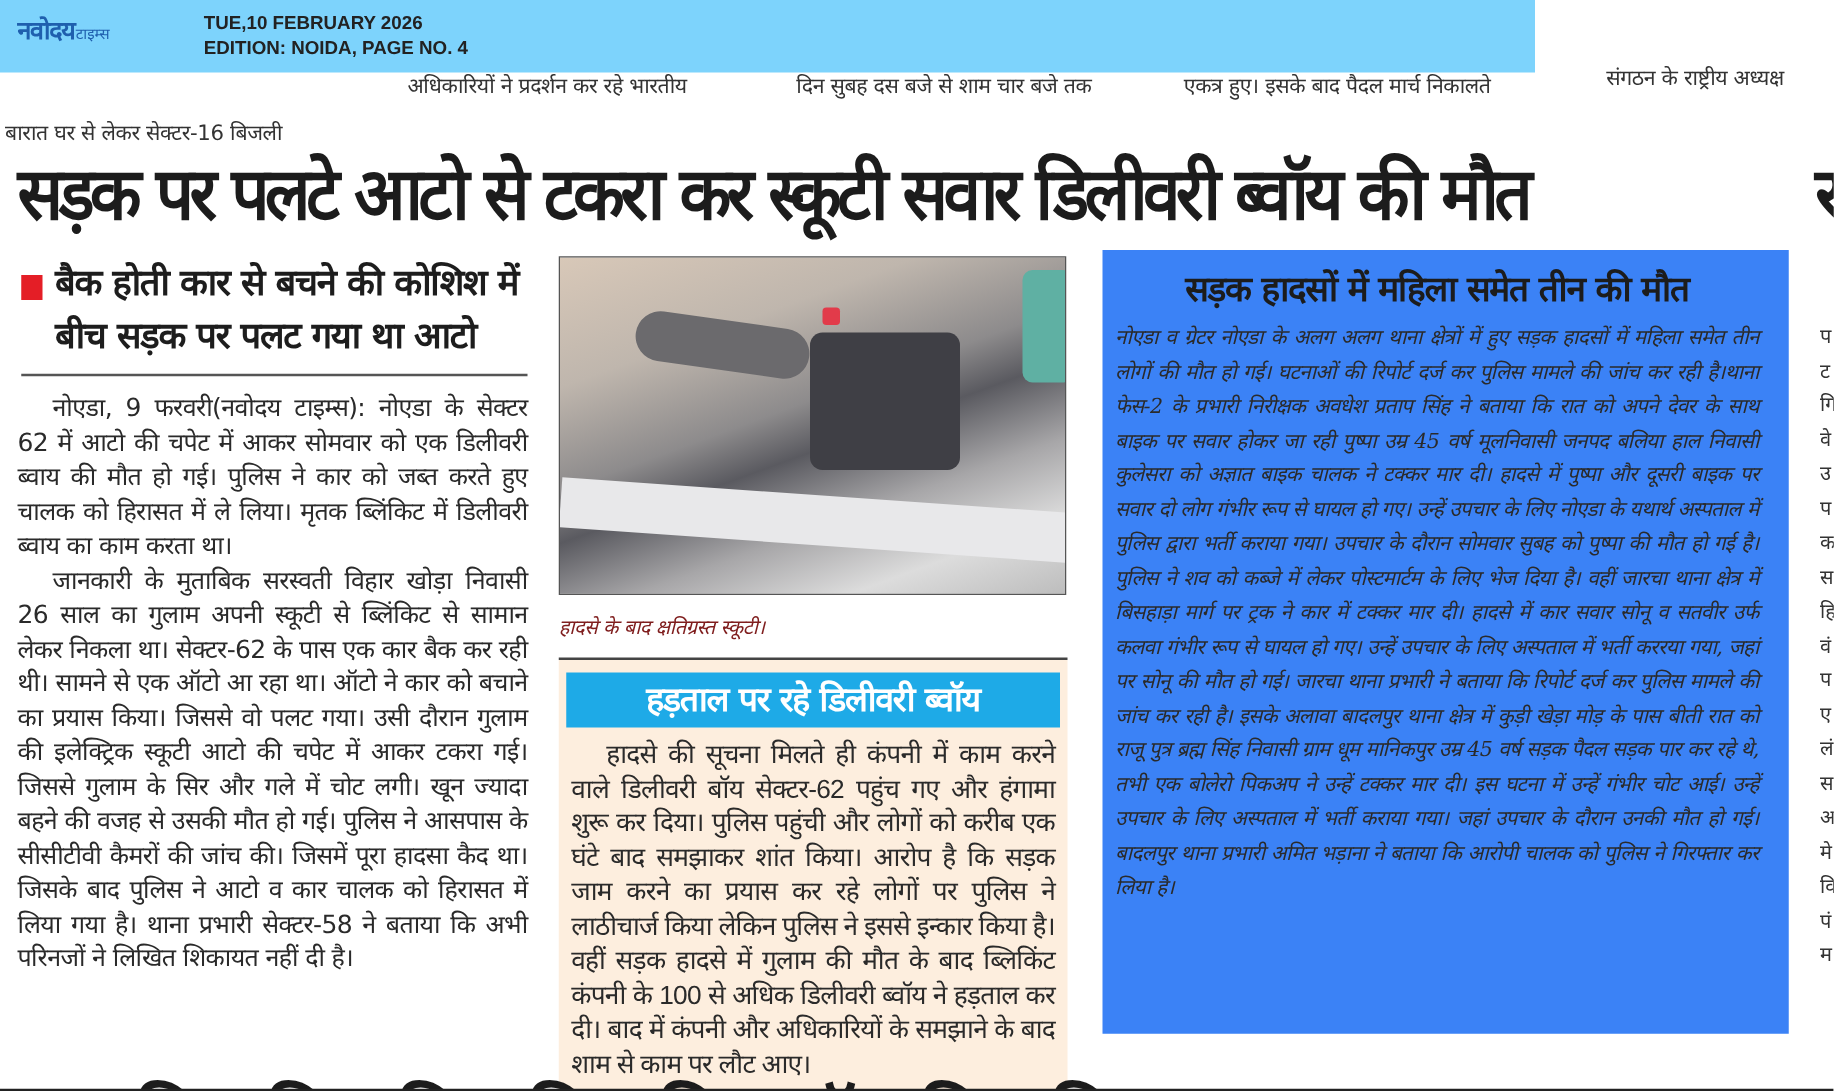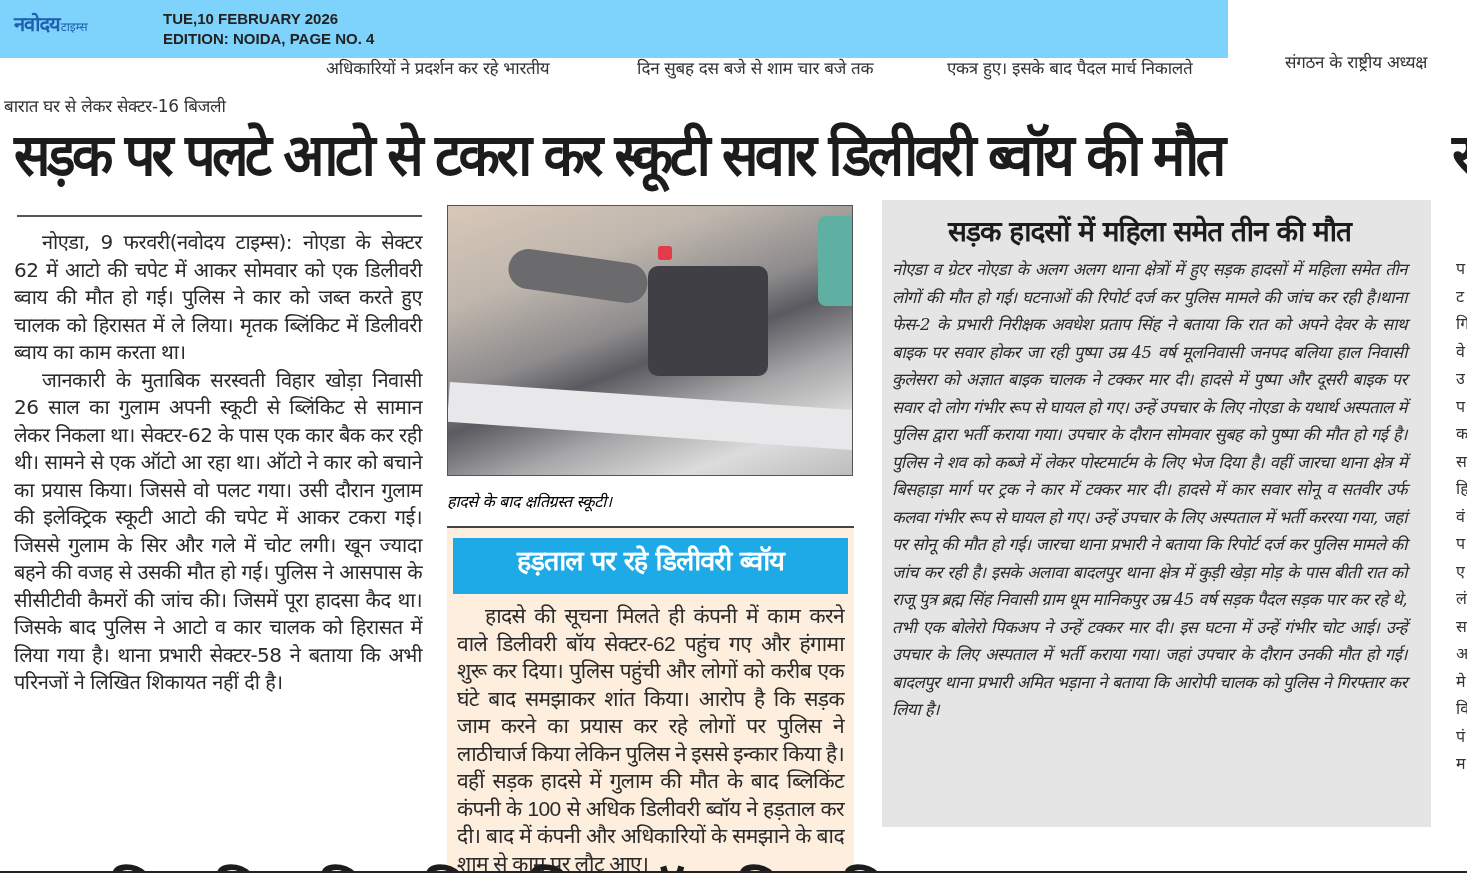--- a/index.html
+++ b/index.html
@@ -25,28 +25,28 @@
   .body-text p { text-indent: 28px; }
 
   .col-mid { position: absolute; left: 447px; top: 205px; width: 407px; }
   .photo { width: 406px; height: 271px; border: 1px solid #555; position: relative; overflow: hidden;
     background: linear-gradient(160deg, #d8c8b8 0%, #bfb6ad 25%, #8d8b8c 45%, #5a5a60 55%, #a7a6a8 70%, #dcdcdc 85%, #bdbdbd 100%); }
   .photo .shape1 { position: absolute; left: 0; top: 190px; width: 406px; height: 40px; background: #e8e8ea; transform: rotate(4deg); }
   .photo .shape2 { position: absolute; left: 200px; top: 60px; width: 120px; height: 110px; background: #3f3f45; border-radius: 10px; }
   .photo .shape3 { position: absolute; left: 60px; top: 50px; width: 140px; height: 40px; background: #6b6a6d; border-radius: 20px; transform: rotate(8deg); }
   .photo .shape4 { position: absolute; left: 210px; top: 40px; width: 14px; height: 14px; background: #e23b4a; border-radius: 3px; }
   .photo .shape5 { position: absolute; left: 370px; top: 10px; width: 40px; height: 90px; background: #5fb0a3; border-radius: 8px; }
-  .caption { font-family: "DejaVu Sans", sans-serif; font-style: italic; font-size: 16px; color: #000000; margin-top: 14px; letter-spacing: -0.4px; }
+  .caption { font-family: "DejaVu Sans", sans-serif; font-style: italic; font-size: 16px; color: #7f1d1d; margin-top: 14px; letter-spacing: -0.4px; }
   .rule-mid { height: 2px; background: #444; margin: 14px 0 0 0; }
   .box-strike { background: #fdeede; padding: 10px 6px 8px 6px; }
-  .box-title { background: #1eaae7; color: #ffffff; font-family: "DejaVu Sans", sans-serif; font-weight: bold; font-size: 27px; text-align: center; height: 56px; line-height: 46px; letter-spacing: -1px; }
+  .box-title { background: #1eaae7; color: #ffffff; font-family: "DejaVu Sans", sans-serif; font-weight: bold; font-size: 27px; text-align: center; height: 44px; line-height: 46px; letter-spacing: -1px; }
   .box-body { font-family: "Liberation Sans", sans-serif; font-size: 21px; line-height: 27.5px; color: #2a2a2a; text-align: justify; margin-top: 8px; letter-spacing: -0.6px; padding: 0 4px; }
   .box-body p { text-indent: 28px; }
 
-  .col-right { position: absolute; left: 882px; top: 200px; width: 549px; height: 627px; background: #e5e5e5; padding: 10px 24px 0 10px; }
+  .col-right { position: absolute; left: 882px; top: 200px; width: 549px; height: 627px; background: #3b82f6; padding: 10px 24px 0 10px; }
   .right-title { font-family: "DejaVu Sans", sans-serif; font-weight: bold; font-size: 28px; text-align: center; color: #1c1c1c; line-height: 44px; letter-spacing: -1px; }
   .right-body { font-family: "DejaVu Serif", serif; font-style: italic; font-size: 16.5px; line-height: 27.5px; color: #2a2a2a; text-align: justify; margin-top: 2px; letter-spacing: -0.5px; }
 
   .edge-col { position: absolute; left: 1456px; top: 255px; width: 14px; font-family: "DejaVu Sans", sans-serif; font-size: 16px; line-height: 27.5px; color: #333; overflow: hidden; }
 
   .bottom-strip { position: absolute; left: 0; top: 845px; width: 1467px; height: 28px; overflow: hidden; }
   .bottom-text { position: absolute; left: 110px; top: 10px; font-family: "DejaVu Sans", sans-serif; font-weight: bold; font-size: 58px; color: #1c1c1c; white-space: nowrap; letter-spacing: 40px; }
   .bottom-line { position: absolute; left: 0; top: 26px; width: 1467px; height: 2px; background: #222; }
 </style>
 </head>
@@ -66,20 +66,24 @@
 <div class="prevline" style="left:4px; top:62px;margin-top:32px;">बारात घर से लेकर सेक्टर-16 बिजली</div>
 <div class="prevline" style="left:326px;">अधिकारियों ने प्रदर्शन कर रहे भारतीय</div>
 <div class="prevline" style="left:637px;">दिन सुबह दस बजे से शाम चार बजे तक</div>
 <div class="prevline" style="left:947px;">एकत्र हुए। इसके बाद पैदल मार्च निकालते</div>
 <div class="prevline" style="left:1285px; top:50px;">संगठन के राष्ट्रीय अध्यक्ष</div>
 
 <h1 class="headline">सड़क पर पलटे आटो से टकरा कर स्कूटी सवार डिलीवरी ब्वॉय की मौत</h1>
 <div class="headline-cut">र</div>
 
 <section class="col-left">
+  <div class="subhead">
+    <span class="red-bullet"></span>
+    <span>बैक होती कार से बचने की कोशिश में बीच सड़क पर पलट गया था आटो</span>
+  </div>
   <div class="rule"></div>
   <div class="body-text">
     <p>नोएडा, 9 फरवरी(नवोदय टाइम्स): नोएडा के सेक्टर 62 में आटो  की चपेट में आकर सोमवार को एक डिलीवरी ब्वाय की मौत हो गई। पुलिस ने कार को जब्त करते हुए चालक को हिरासत में ले लिया। मृतक ब्लिंकिट में डिलीवरी ब्वाय का काम करता था।</p>
     <p>जानकारी के मुताबिक सरस्वती विहार खोड़ा निवासी 26 साल का गुलाम अपनी स्कूटी से ब्लिंकिट से सामान लेकर निकला था। सेक्टर-62 के पास एक कार बैक कर रही थी। सामने से एक ऑटो आ रहा था। ऑटो ने कार को बचाने का प्रयास किया। जिससे वो पलट गया। उसी दौरान गुलाम की इलेक्ट्रिक स्कूटी आटो की चपेट में आकर टकरा गई।  जिससे गुलाम के सिर और गले में चोट लगी। खून ज्यादा बहने की वजह से उसकी मौत हो गई। पुलिस ने आसपास के सीसीटीवी कैमरों की जांच की। जिसमें पूरा हादसा कैद था। जिसके बाद पुलिस ने आटो व कार चालक को हिरासत में लिया गया है। थाना प्रभारी सेक्टर-58 ने बताया कि अभी परिनजों ने लिखित शिकायत नहीं दी है।</p>
   </div>
 </section>
 
 <section class="col-mid">
   <div class="photo">
     <div class="shape3"></div>

